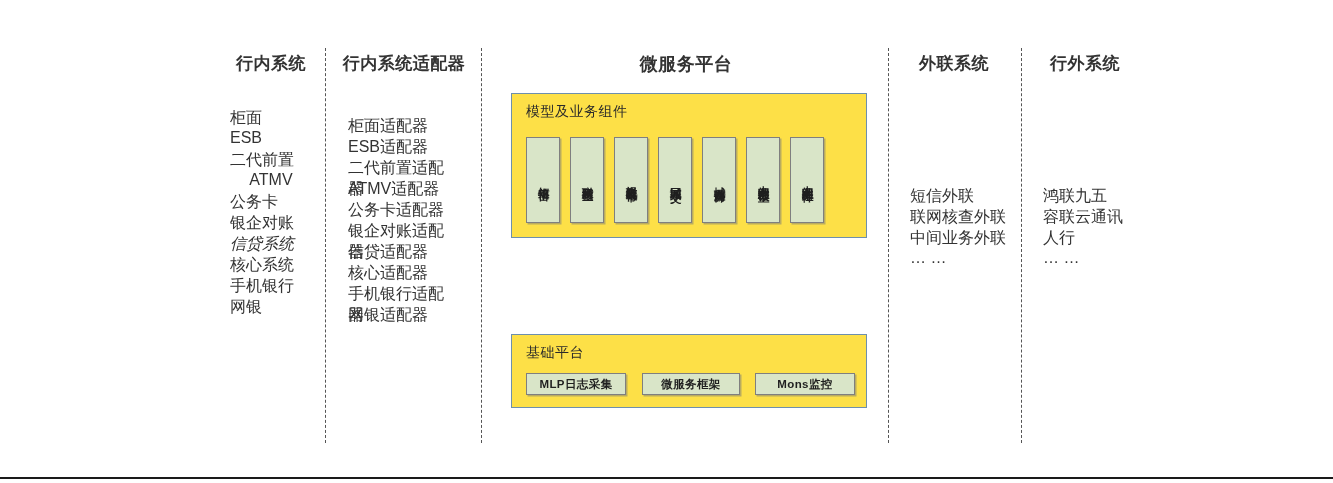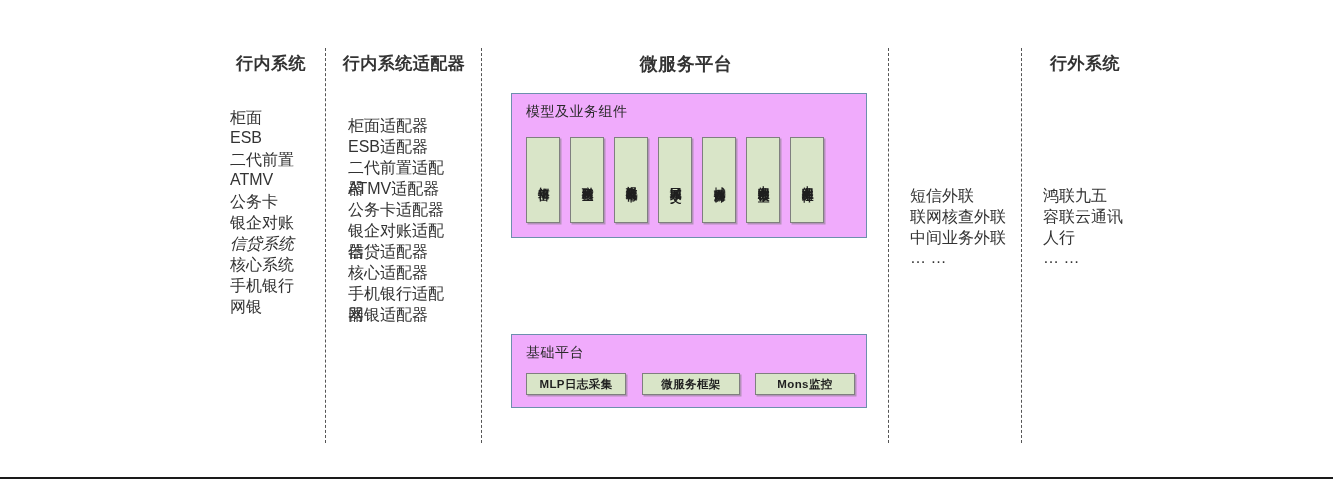--- a/index.html
+++ b/index.html
@@ -61,21 +61,21 @@
   .col-node.wide {
     width: 110px;
   }
   .col-node.wider {
     width: 96px;
   }
 
   
   .panel {
     position: absolute;
-    background: #f0abfc;
+    background: #fde047;
     border: 1px solid #6d8fad;
     box-sizing: border-box;
   }
   .panel-title {
     position: absolute;
     left: 14px;
     top: 9px;
     font-size: 14px;
     font-weight: normal;
     color: #2a2a2a;
@@ -124,32 +124,33 @@
   }
 </style>
 </head>
 <body>
 
 <div id="canvas">
 
   <div class="col-title" style="left:329px; width:150px;">行内系统适配器</div>
   <div class="col-title" style="left:196px; width:150px;">行内系统</div>
   <div class="col-title" style="left:586px; width:200px; font-size:18px;">微服务平台</div>
+  <div class="col-title" style="left:879px; width:150px;">外联系统</div>
   <div class="col-title" style="left:1010px; width:150px;">行外系统</div>
 
   <div class="divider" style="left:325px;"></div>
   <div class="divider" style="left:481px;"></div>
   <div class="divider" style="left:888px;"></div>
   <div class="divider" style="left:1021px;"></div>
 
   <div style="position:absolute; left:230px; top:108px; width:82px;">
     <div class="col-node" style="top:0px;">柜面</div>
     <div class="col-node" style="top:31px;">ESB</div>
     <div class="col-node" style="top:61px;">二代前置</div>
-    <div class="col-node" style="top:92px;">ATMV</div>
+    <div class="col-node" style="top:92px;text-align:center;">ATMV</div>
     <div class="col-node" style="top:122px;">公务卡</div>
     <div class="col-node" style="top:153px;">银企对账</div>
     <div class="col-node" style="top:183px;font-style:italic;">信贷系统</div>
     <div class="col-node" style="top:214px;">核心系统</div>
     <div class="col-node" style="top:244px;">手机银行</div>
     <div class="col-node" style="top:275px;">网银</div>
   </div>
 
   <div style="position:absolute; left:348px; top:116px; width:110px;">
     <div class="col-node wide" style="top:0px;">柜面适配器</div>

